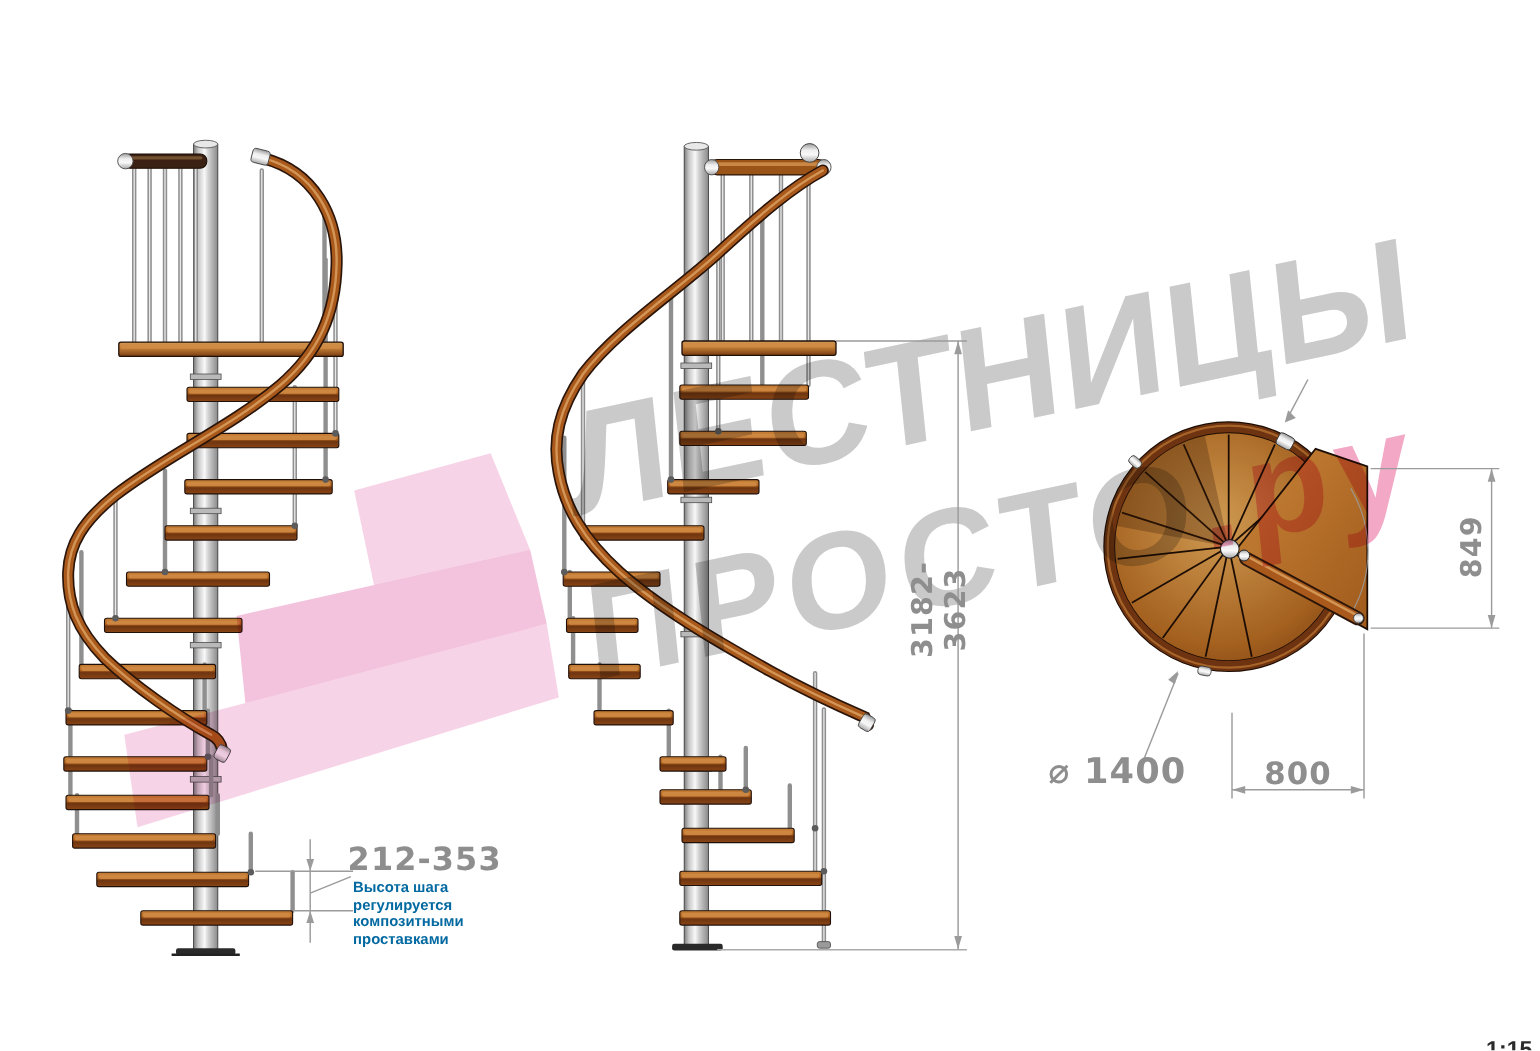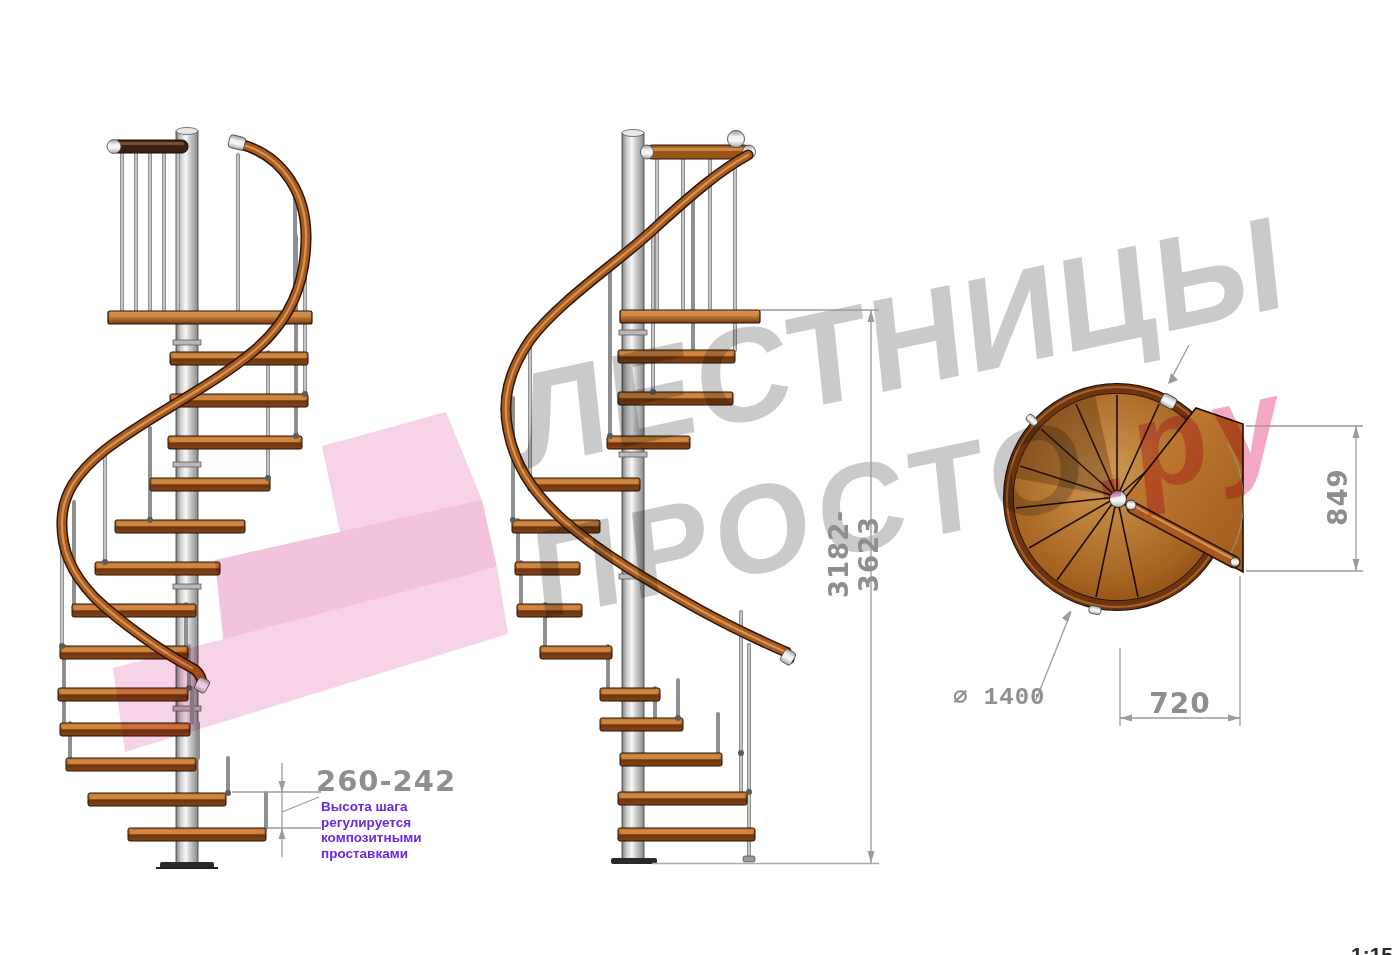--- a/index.html
+++ b/index.html
@@ -11,23 +11,23 @@
   .header-text{position:absolute;top:5px;right:8px;width:420px;text-align:right;
     font-size:19.5px;line-height:22px;font-weight:bold;color:#000;white-space:pre-line;}
   .dim-text{position:absolute;font-weight:bold;color:#8e8e8e;
     font-family:"DejaVu Sans","Liberation Sans",sans-serif;letter-spacing:1px;}
   .dim-step{left:316px;top:764px;font-size:29px;}
   .dim-total{left:784px;top:524px;width:140px;text-align:center;font-size:26px;
     transform:rotate(-90deg);transform-origin:center;}
   .dim-849{left:1298px;top:482px;width:80px;text-align:center;font-size:26px;
     transform:rotate(-90deg);transform-origin:center;}
   .dim-720{left:1140px;top:687px;width:80px;text-align:center;font-size:28px;}
-  .dim-diam{left:953px;top:682px;font-size:24px;font-family:Liberation Mono, monospace;}
+  .dim-diam{left:953px;top:682px;font-size:32px;}
   .note-text{position:absolute;left:321px;top:799px;font-size:13.5px;line-height:15.5px;
-    font-weight:bold;color:#6d28d9;white-space:pre-line;}
+    font-weight:bold;color:#0369a1;white-space:pre-line;}
   .scale-text{position:absolute;left:1351px;top:943px;font-size:21px;font-weight:bold;color:#2a2a2a;}
   
   .wm{position:absolute;font-weight:bold;transform-origin:0 0;
       transform:rotate(-12deg) skewX(-6deg);mix-blend-mode:multiply;letter-spacing:2px;}
   .wm1{left:508px;top:348px;font-size:132px;color:#cacaca;}
   .wm2{left:526px;top:506px;font-size:124px;letter-spacing:8px;}
   .wm-gray{color:#cacaca;}
   .wm-pink{color:#f3a8c6;}
   .ribbon{position:absolute;left:0;top:0;mix-blend-mode:multiply;}
 </style>
@@ -434,24 +434,24 @@
       <path d="M1356,571 l-3.5,-12 l7,0 z"></path>
       <path d="M1120,718 l12,-3.5 l0,7 z"></path>
       <path d="M1240,718 l-12,-3.5 l0,7 z"></path>
       <path d="M1071,610 l-9,8 l6,4 z"></path>
       <path d="M1168,384 l3,-11 l7,7 z"></path>
       <path d="M282,792 l-3.5,-11 l7,0 z"></path>
       <path d="M282,828 l-3.5,11 l7,0 z"></path>
     </g>
   </svg>
 
-  <div class="dim-text dim-step">260-242</div>
+  <div class="dim-text dim-step">212-353</div>
   <div class="dim-text dim-total">3182-3623</div>
   <div class="dim-text dim-849">849</div>
-  <div class="dim-text dim-720">720</div>
+  <div class="dim-text dim-720">800</div>
   <div class="dim-text dim-diam">⌀ 1400</div>
   <div class="note-text">Высота шага
 регулируется
 композитными
 проставками</div>
   <div class="scale-text">1:15</div>
 
 </div>
 
 </body></html>

